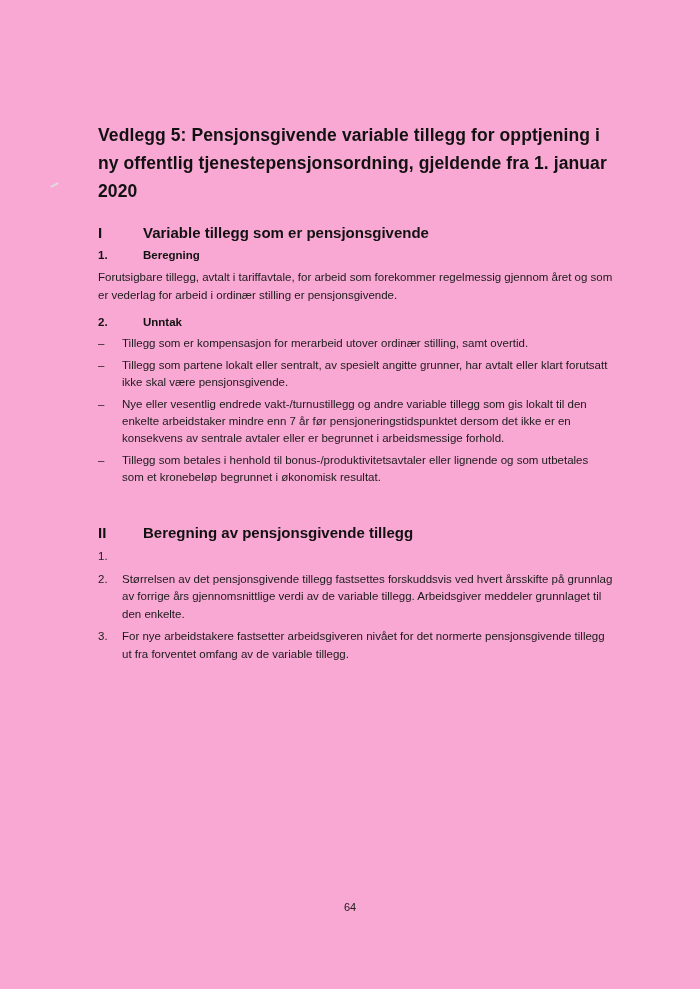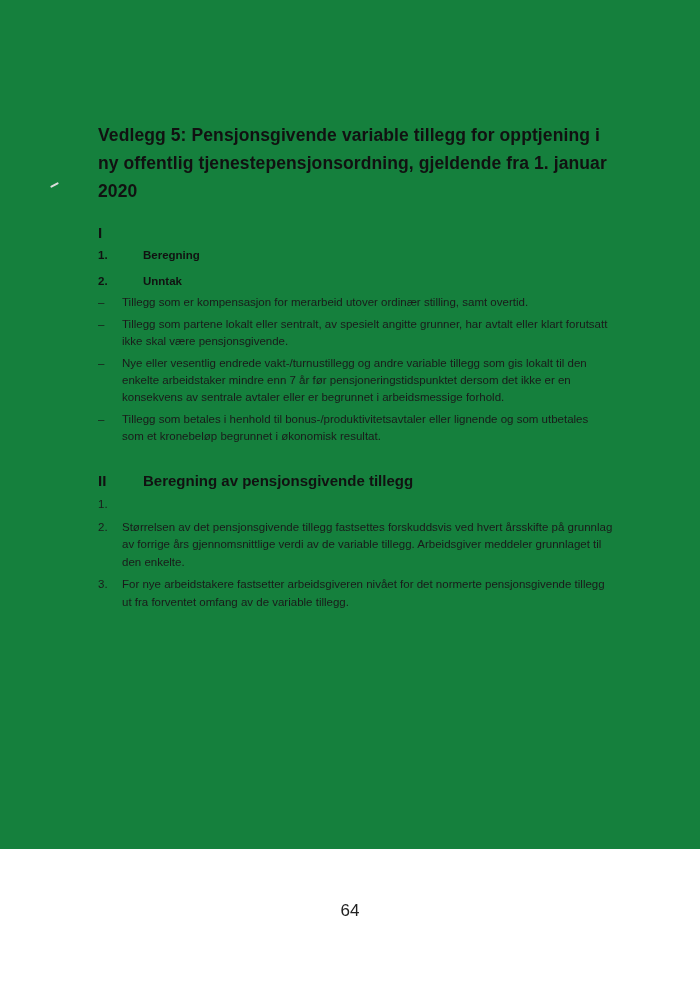--- a/index.html
+++ b/index.html
@@ -8,22 +8,22 @@
     width: 700px;
     height: 989px;
     font-family: "Liberation Sans", sans-serif;
     color: #1a1a1a;
     position: relative;
     overflow: hidden;
   }
   .page {
     position: relative;
     width: 700px;
-    height: 849px;
-    background: #15803d;
+    height: 989px;
+    background: #f9a8d4;
   }
   .content {
     position: absolute;
     left: 98px;
     top: 0;
     width: 515px;
     padding-top: 121px;
   }
   .doc-title {
     font-size: 17.5px;
@@ -34,21 +34,21 @@
   }
   .sec-heading {
     display: flex;
     font-weight: 700;
     font-size: 15px;
     line-height: 21px;
     color: #111;
   }
   .sec-heading .num { width: 45px; flex: 0 0 45px; }
   .sec-heading.first { margin-top: 17px; }
-  .sec-heading.second { margin-top: 25px; }
+  .sec-heading.second { margin-top: 36px; }
   .sub-heading {
     display: flex;
     font-weight: 700;
     font-size: 11.5px;
     line-height: 15px;
     color: #111;
   }
   .sub-heading .num { width: 45px; flex: 0 0 45px; }
   .sub-heading.sub1 { margin-top: 5px; }
   .sub-heading.sub2 { margin-top: 11px; }
@@ -72,21 +72,21 @@
     font-size: 11.5px;
     line-height: 17.5px;
   }
   .num-item .num { width: 24px; flex: 0 0 24px; }
   .page-number {
     position: absolute;
     top: 901px;
     left: 0;
     width: 700px;
     text-align: center;
-    font-size: 17px;
+    font-size: 11px;
     color: #222;
   }
   .scan-mark {
     position: absolute;
     left: 50px;
     top: 184px;
     width: 9px;
     height: 2px;
     background: #dcdcdc;
     transform: rotate(-28deg);
@@ -98,27 +98,29 @@
 
 <div class="page">
   <span class="scan-mark"></span>
 
   <div class="content">
 
     <h1 class="doc-title">Vedlegg 5: Pensjonsgivende variable tillegg for opptjening i ny offentlig tjenestepensjonsordning, gjeldende fra 1. januar 2020</h1>
 
     <div class="sec-heading first">
       <span class="num">I</span>
+      <span class="txt">Variable tillegg som er pensjonsgivende</span>
     </div>
 
     <div class="sub-heading sub1">
       <span class="num">1.</span>
       <span class="txt">Beregning</span>
     </div>
 
+    <p class="body-par">Forutsigbare tillegg, avtalt i tariffavtale, for arbeid som forekommer regelmessig gjennom året og som er vederlag for arbeid i ordinær stilling er pensjonsgivende.</p>
 
     <div class="sub-heading sub2">
       <span class="num">2.</span>
       <span class="txt">Unntak</span>
     </div>
 
 
     <div class="bullet-list">
       <div class="bullet">
         <span class="marker">–</span>

